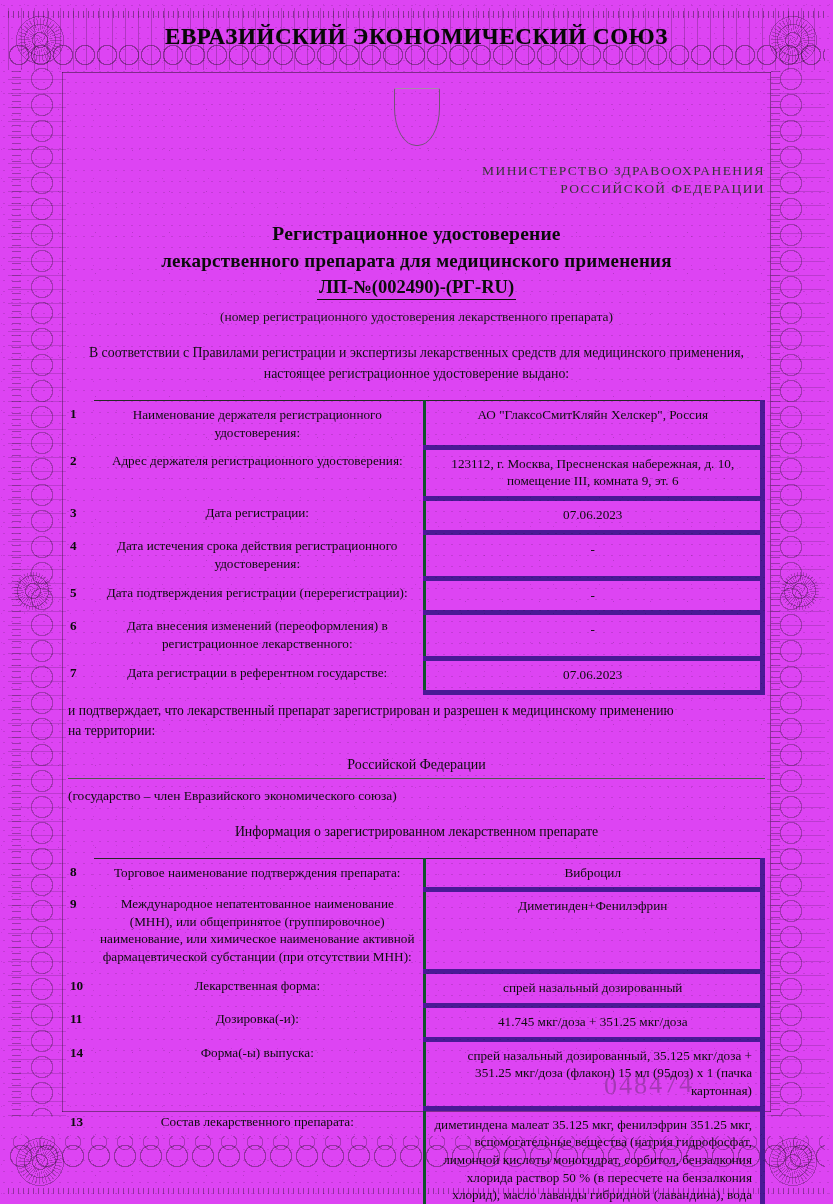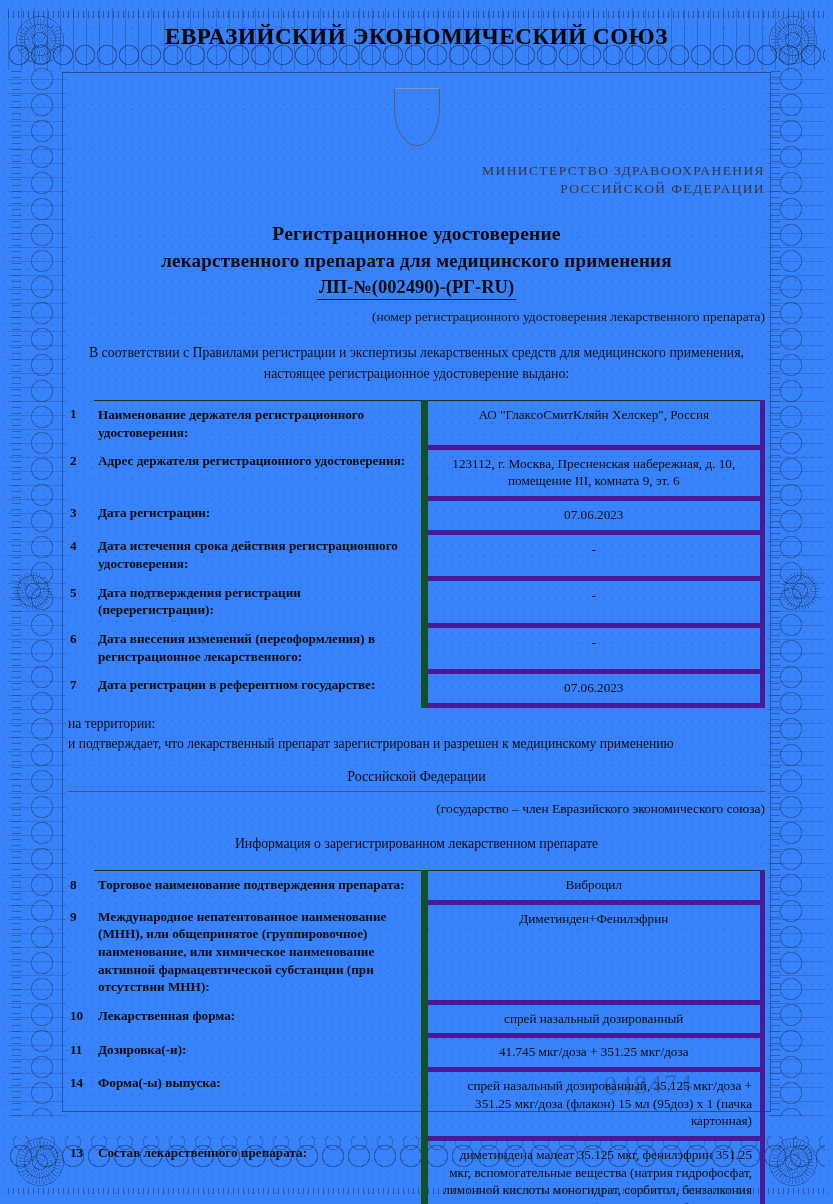--- a/index.html
+++ b/index.html
@@ -14,21 +14,21 @@
     font-family: "Liberation Serif", "DejaVu Serif", serif;
     color: #111;
     overflow: hidden;
     filter: contrast(1.04);
   }
 
   
   #page {
     position: absolute;
     inset: 0;
-    background: #3b82f6;
+    background: #d946ef;
   }
 
   
   .ornament-frame {
     position: absolute;
     left: 8px; top: 8px; right: 8px; bottom: 6px;
     pointer-events: none;
   }
   .orn-band {
     position: absolute;
@@ -193,21 +193,21 @@
     display: inline-block;
     font-weight: bold;
     font-size: 18.5px;
     border-bottom: 1.6px solid #111;
     padding: 0 2px 1px 2px;
     margin-top: 2px;
   }
   .cert-number-wrap { text-align: center; }
 
   .caption {
-    text-align: right;
+    text-align: center;
     font-size: 13.5px;
     margin-top: 9px;
     color: #1a1a1a;
   }
 
   .intro {
     margin-top: 18px;
     font-size: 13.8px;
     line-height: 1.48;
     text-align: center;
@@ -236,24 +236,25 @@
     border-bottom: none;
     font-weight: bold;
     text-align: left;
     padding-left: 2px;
     padding-right: 0;
   }
   .reg-table td.c-label {
     border-left: none;
     border-top: none;
     border-bottom: none;
-    font-weight: bold;
+    font-weight: normal;
     padding-left: 4px;
     width: 330px;
-    border-right: 7px solid #14532d;
+    border-right: 3px solid #14532d;
+    text-align: center;
   }
   .reg-table td.c-val {
     text-align: center;
     font-weight: normal;
     border-left: none;
     padding: 5px 8px 6px 8px;
   }
   .reg-table td.c-val.left {
     text-align: right;
   }
@@ -269,21 +270,21 @@
   }
   .mid-block .flush { text-align: left; }
   .state-name {
     text-align: center;
     font-size: 14px;
     margin-top: 14px;
     padding-bottom: 3px;
     border-bottom: 1px solid #555;
   }
   .state-caption {
-    text-align: right;
+    text-align: left;
     font-size: 13.4px;
     margin-top: 7px;
   }
   .info-heading {
     text-align: center;
     font-size: 13.8px;
     margin-top: 16px;
     margin-bottom: 2px;
   }
 
@@ -405,22 +406,22 @@
           </tr>
           <tr>
             <td class="c-num">7</td>
             <td class="c-label">Дата регистрации в референтном государстве:</td>
             <td class="c-val">07.06.2023</td>
           </tr>
         </tbody>
     </table>
 
     <div class="mid-block">
+      <div class="flush">и подтверждает, что лекарственный препарат зарегистрирован и разрешен к медицинскому применению</div>
       <div class="flush">на территории:</div>
-      <div class="flush">и подтверждает, что лекарственный препарат зарегистрирован и разрешен к медицинскому применению</div>
       <div class="state-name">Российской Федерации</div>
       <div class="state-caption">(государство – член Евразийского экономического союза)</div>
       <div class="info-heading">Информация о зарегистрированном лекарственном препарате</div>
     </div>
 
     <table class="reg-table">
       <tbody id="product-rows">
           <tr>
             <td class="c-num">8</td>
             <td class="c-label">Торговое наименование подтверждения препарата:</td>

